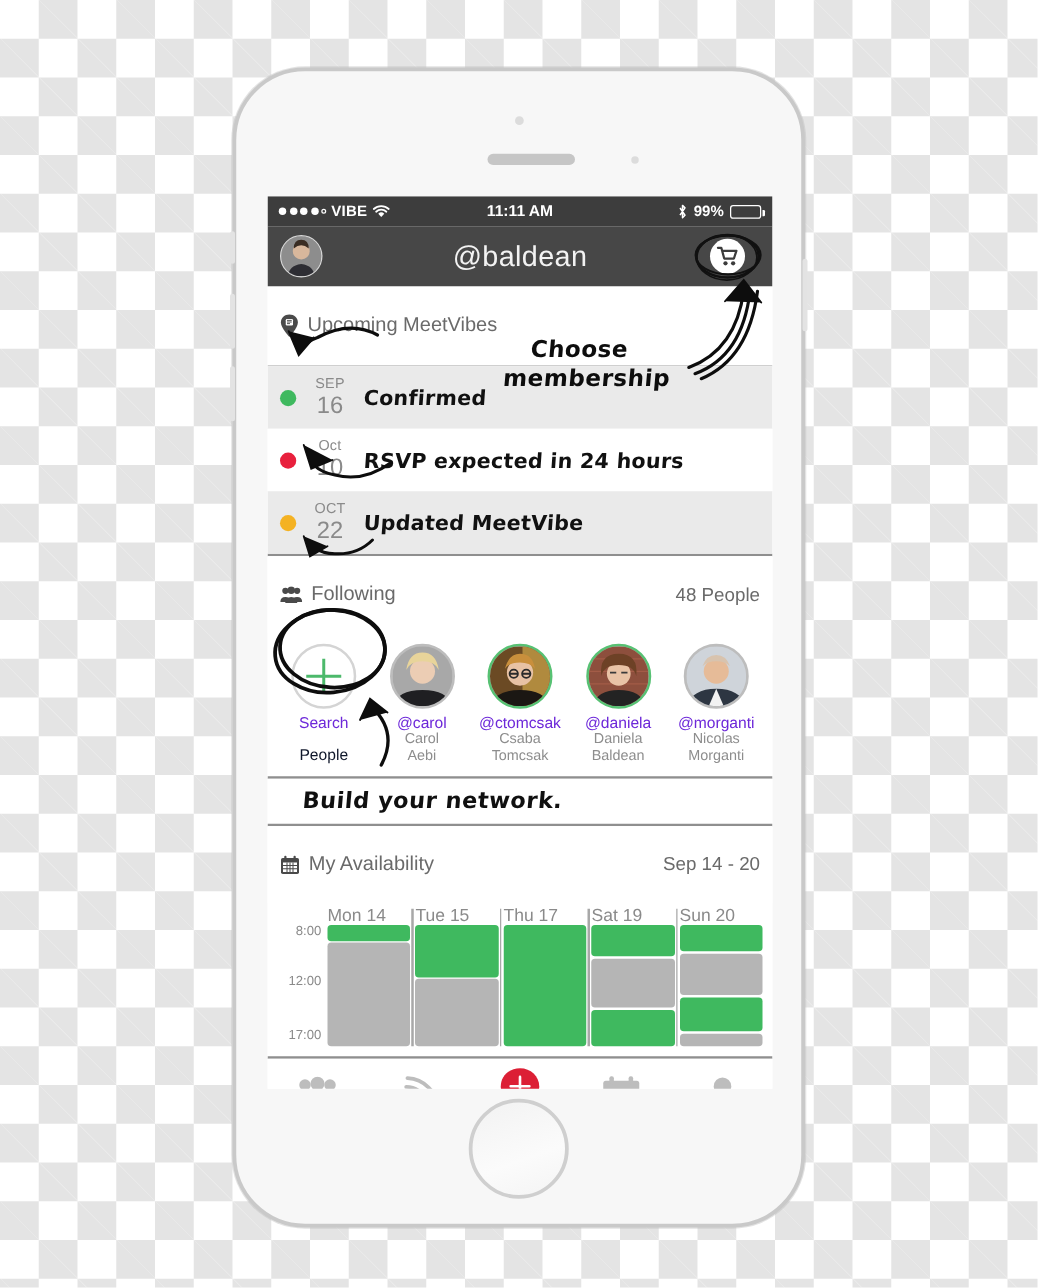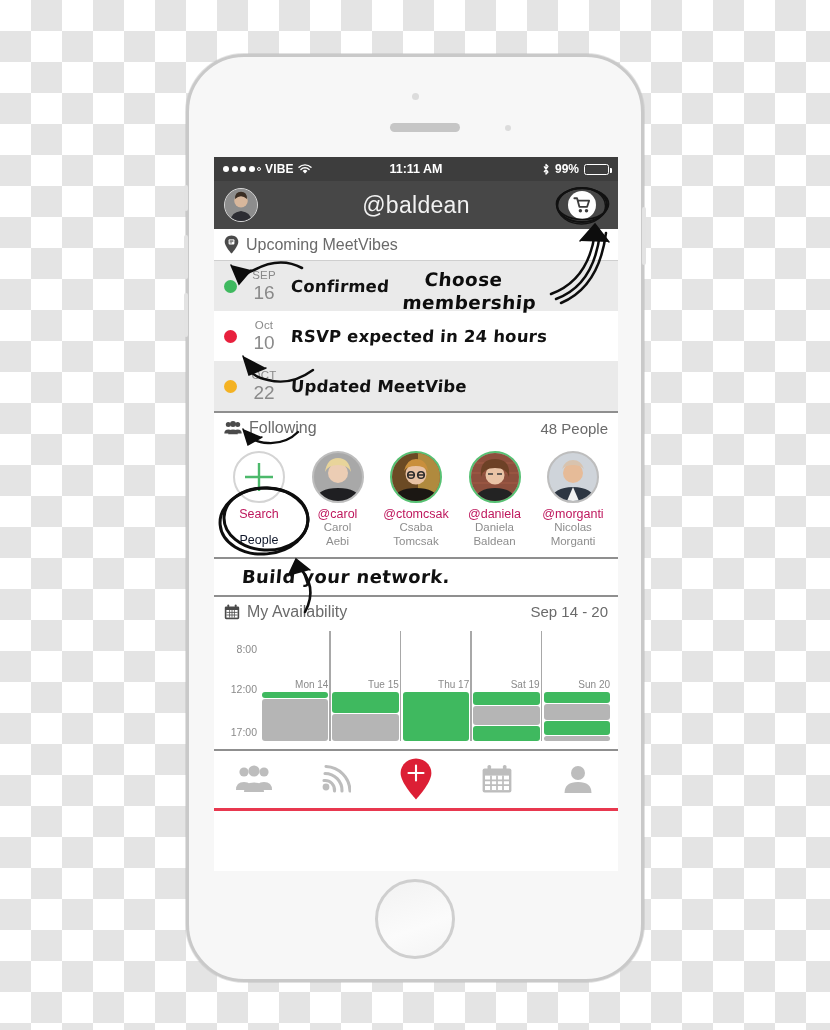--- a/index.html
+++ b/index.html
@@ -163,21 +163,21 @@
     width: 28px; height: 28px; border-radius: 50%;
     background: #ffffff; display: flex; align-items: center; justify-content: center;
   }
   #cart-annot-ellipse {
     position: absolute; left: -2px; top: -2px; pointer-events: none;
   }
 
   
   .section-head {
     display: flex; align-items: center;
-    padding: 6px 10px;
+    padding: 22px 10px;
     background: #ffffff;
     border-bottom: 1px solid #cfcfcf;
     font-size: 16px;
     color: #6a6a6a;
   }
   .section-head .sh-icon { margin-right: 7px; display: flex; align-items: center; flex: none; }
   .sh-right { margin-left: auto; font-size: 15px; color: #6a6a6a; }
 
   
   #meetvibe-list { border-bottom: 2px solid #8f8f8f; }
@@ -213,21 +213,21 @@
     width: 74px; text-align: center; position: relative;
   }
   .follow-pic {
     width: 52px; height: 52px; border-radius: 50%;
     margin: 0 auto; overflow: hidden; position: relative;
     border: 2px solid #bdbdbd; background: #bbbbbb;
   }
   .follow-pic.online { border-color: #57c173; }
   .follow-pic.addbtn { background: #ffffff; border-color: #d4d4d4; }
   .follow-handle {
-    font-size: 12.5px; color: #be185d; margin-top: 4px; line-height: 1.15;
+    font-size: 12.5px; color: #6d28d9; margin-top: 4px; line-height: 1.15;
   }
   .follow-name { font-size: 11.5px; color: #8d8d8d; line-height: 1.2; }
 
   
   #build-band {
     height: 38px; background: #ffffff;
     border-bottom: 2px solid #8f8f8f;
     display: flex; align-items: center; padding-left: 28px;
   }
   #build-text {
@@ -252,22 +252,22 @@
   #avail-days {
     position: absolute; left: 40px; right: 0; top: 0; bottom: 0;
     display: flex; gap: 4px;
   }
   .day-col { flex: 1; display: flex; flex-direction: column; position: relative; }
   .day-col + .day-col::before {
     content: ''; position: absolute; left: -3px; top: 2px; bottom: 0;
     width: 1.5px; background: #a8a8a8;
   }
   .day-label {
-    text-align: right; font-size: 10px; color: #8a8a8a;
-    height: 15px; line-height: 15px; white-space: nowrap; margin-top: 48px;
+    text-align: left; font-size: 14px; color: #8a8a8a;
+    height: 15px; line-height: 15px; white-space: nowrap;
   }
   .day-label.today { color: #e8384f; font-weight: bold; }
   .day-bar { position: relative; flex: 1; }
   .seg { position: absolute; left: 0; right: 0; border-radius: 3px; }
   .seg.free { background: #3fb95f; }
   .seg.busy { background: #b5b5b5; }
 
   
   #tab-bar {
     height: 60px; background: #ffffff;

